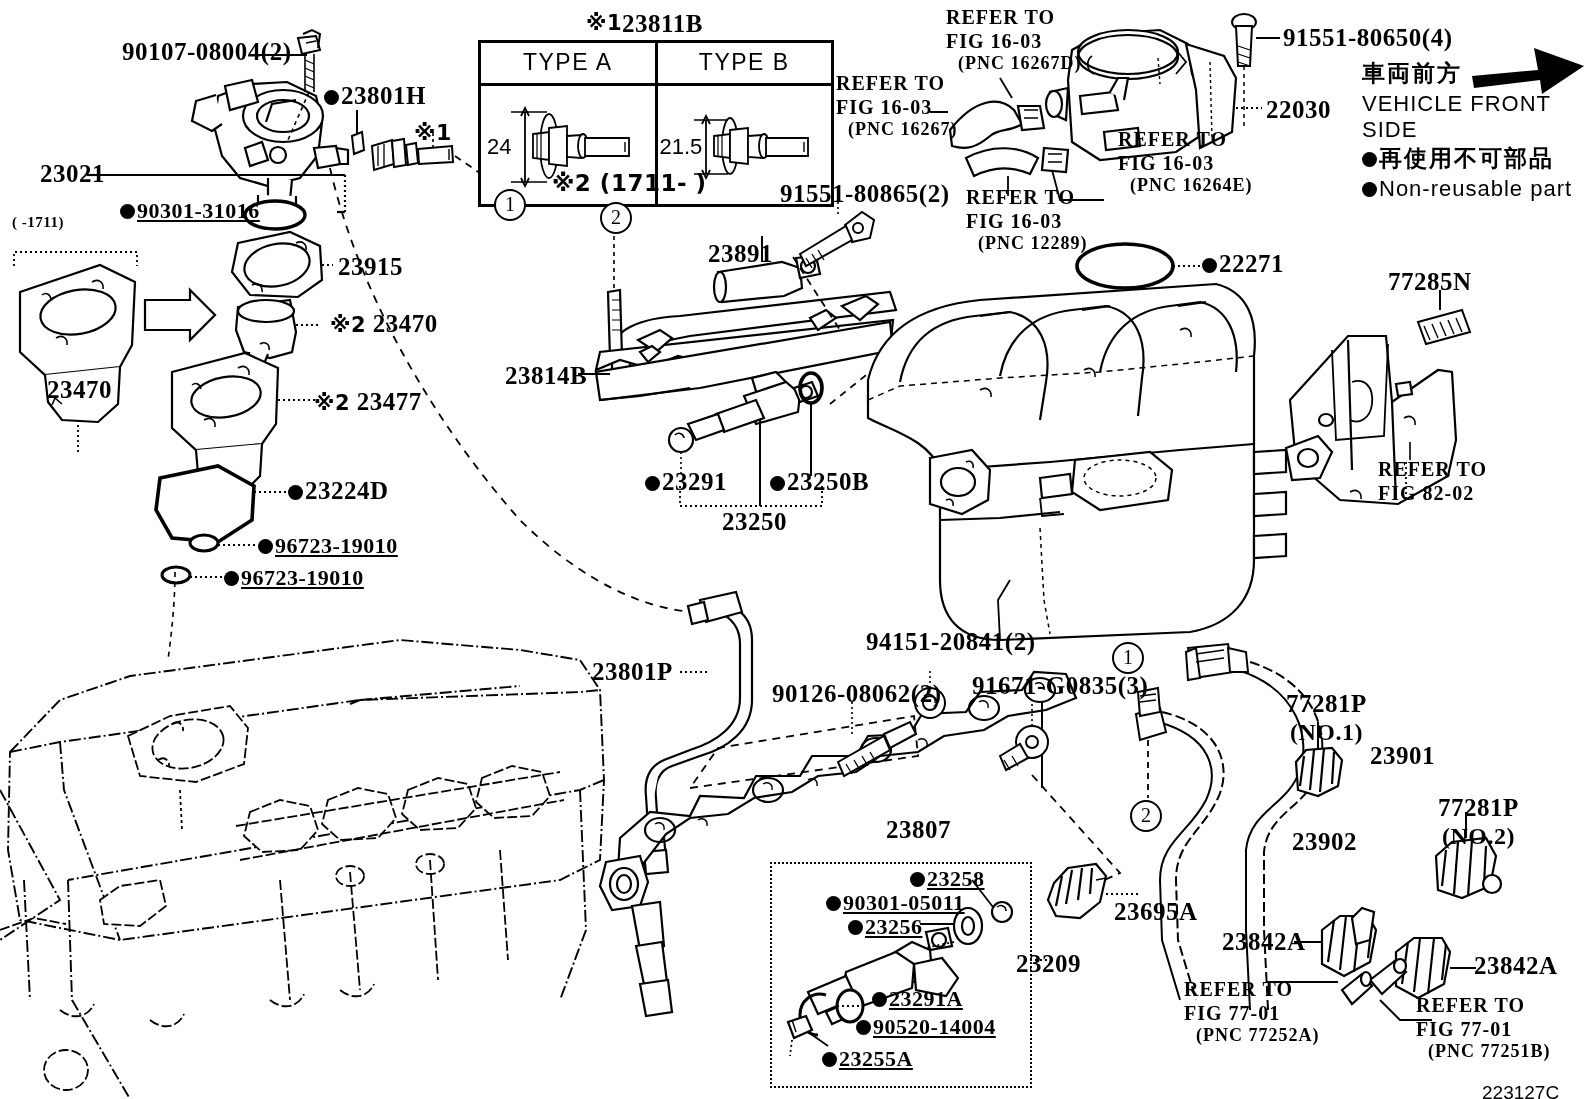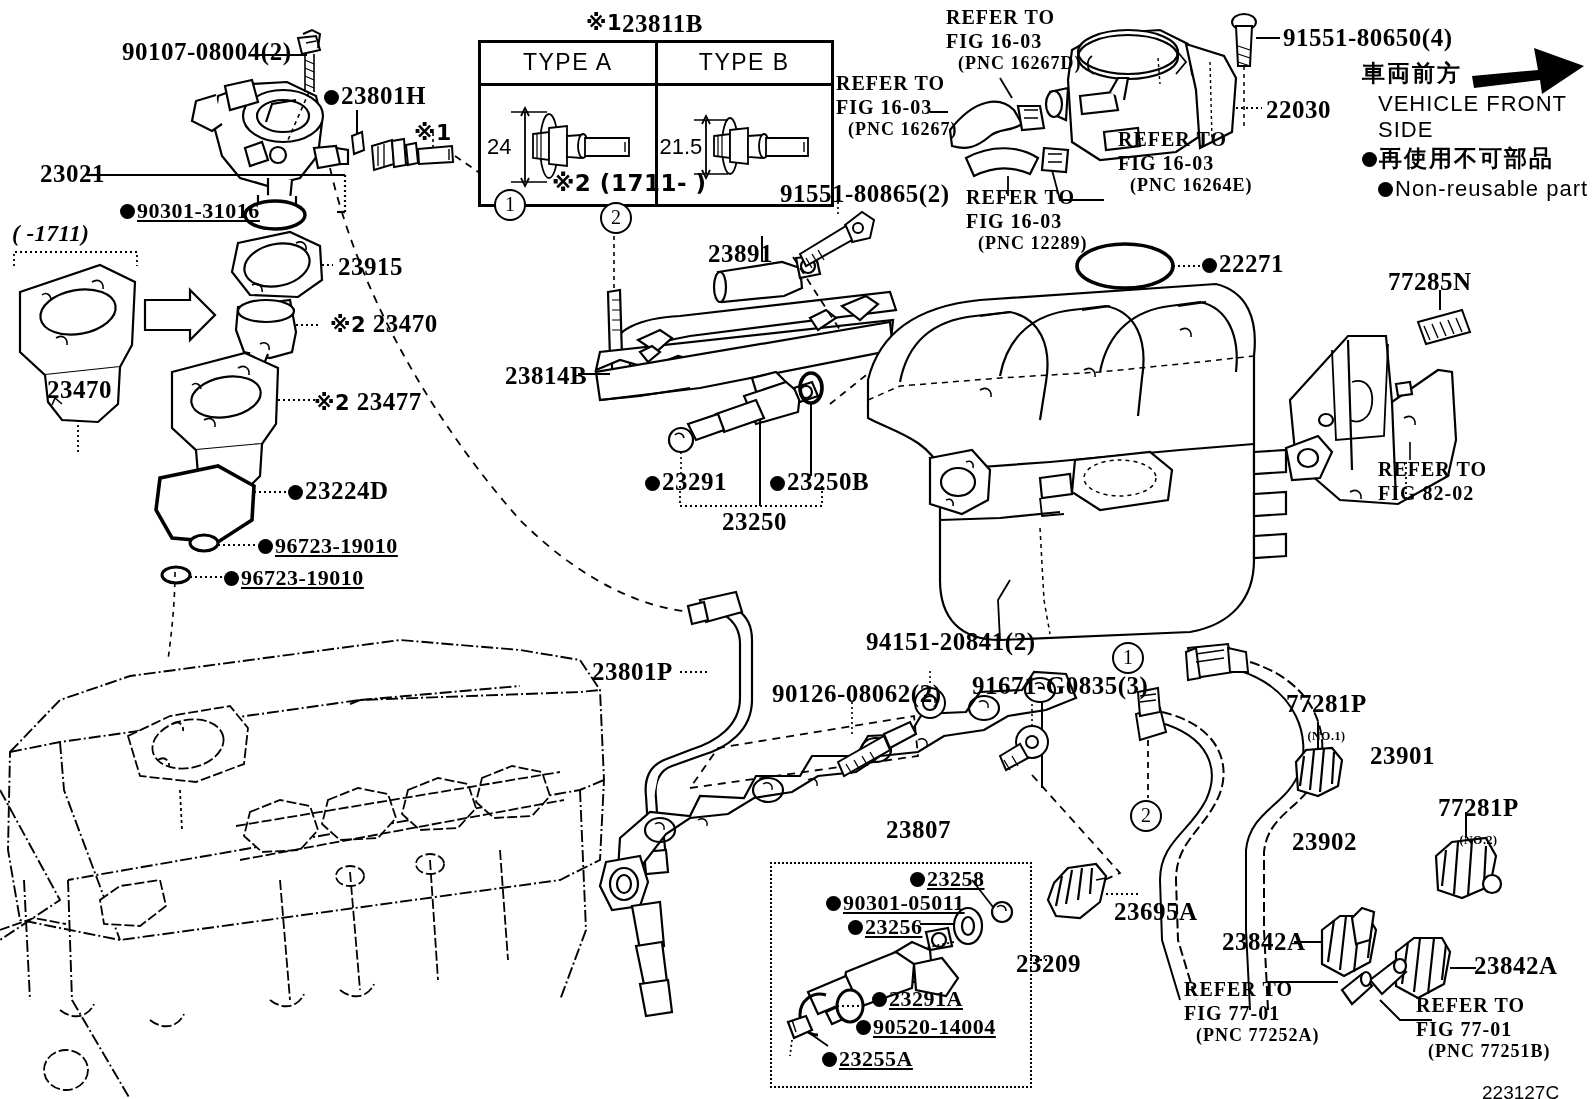--- a/index.html
+++ b/index.html
@@ -19,23 +19,23 @@
   .tbl .hcell{flex:1;text-align:center;font-size:23px;padding:6px 15px 7px;
       font-family:"Liberation Sans",sans-serif;letter-spacing:1.5px;}
   .tbl .hcell.first{border-right:3px solid #000;}
   .tbl .body{display:flex;height:118px;}
   .tbl .bcell{flex:1;position:relative;}
   .tbl .bcell.first{border-right:3px solid #000;}
   .dim{position:absolute;font-size:22px;font-family:"Liberation Sans",sans-serif;}
   .circ{position:absolute;border:2.5px solid #000;border-radius:50%;
         width:28px;height:28px;text-align:center;line-height:27px;
         font-size:20px;background:#fff;font-family:"Liberation Serif",serif;}
-  .sub{font-size:12px;}
+  .sub{font-size:24px;}
   .jp{font-family:"DejaVu Sans",sans-serif;font-size:23px;font-weight:bold;letter-spacing:2px;}
-  .en{font-family:"Liberation Sans",sans-serif;font-size:22px;letter-spacing:1px;margin-left:16px;}
+  .en{font-family:"Liberation Sans",sans-serif;font-size:22px;letter-spacing:1px;}
   .dbox{position:absolute;border:2px dotted #000;}
   svg{position:absolute;left:0;top:0;overflow:visible;}
   .fw{fill:#fff;stroke:#000;}
   .code{position:absolute;font-family:"Liberation Sans",sans-serif;font-size:19px;margin-top:16px;}
 </style>
 </head>
 <body>
 
 <div id="stage">
 
@@ -489,21 +489,21 @@
   </svg>
 
   <div class="lbl pn" style="left:122px;top:38px;">90107-08004(2)</div>
   <div class="lbl pn" style="left:324px;top:82px;">
     <span class="dot"></span><span>23801H</span>
   </div>
   <div class="lbl pn" style="left:40px;top:160px;">23021</div>
   <div class="lbl pn-sm" style="left:120px;top:198px;">
     <span class="dot"></span><span>90301-31016</span>
   </div>
-  <div class="lbl pn" style="left:12px;top:221px;font-size:23px;font-style:italic;">(      -1711)</div>
+  <div class="lbl pn" style="left:12px;top:214px;font-size:15px;">(      -1711)</div>
 
   <div class="lbl pn" style="left:338px;top:253px;">23915</div>
   <div class="lbl pn" style="left:314px;top:310px;margin-left:16px;">
     <span style="font-size:21px;font-family:'DejaVu Sans',sans-serif;">※2</span>&nbsp;<span>23470</span>
   </div>
   <div class="lbl pn" style="left:47px;top:376px;">23470</div>
   <div class="lbl pn" style="left:314px;top:388px;">
     <span style="font-size:21px;font-family:'DejaVu Sans',sans-serif;">※2</span>&nbsp;<span>23477</span>
   </div>
   <div class="lbl pn" style="left:288px;top:477px;">

